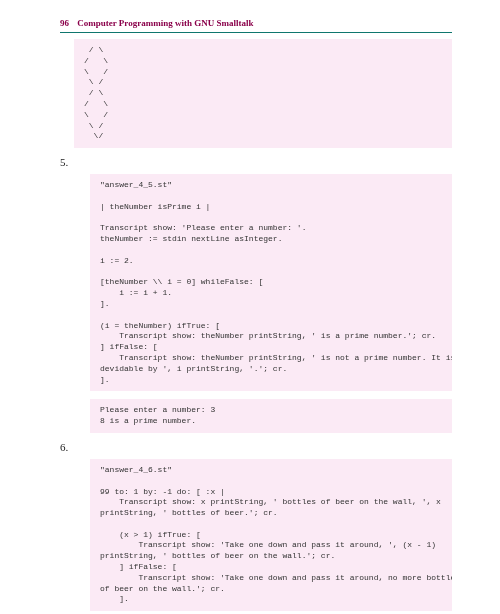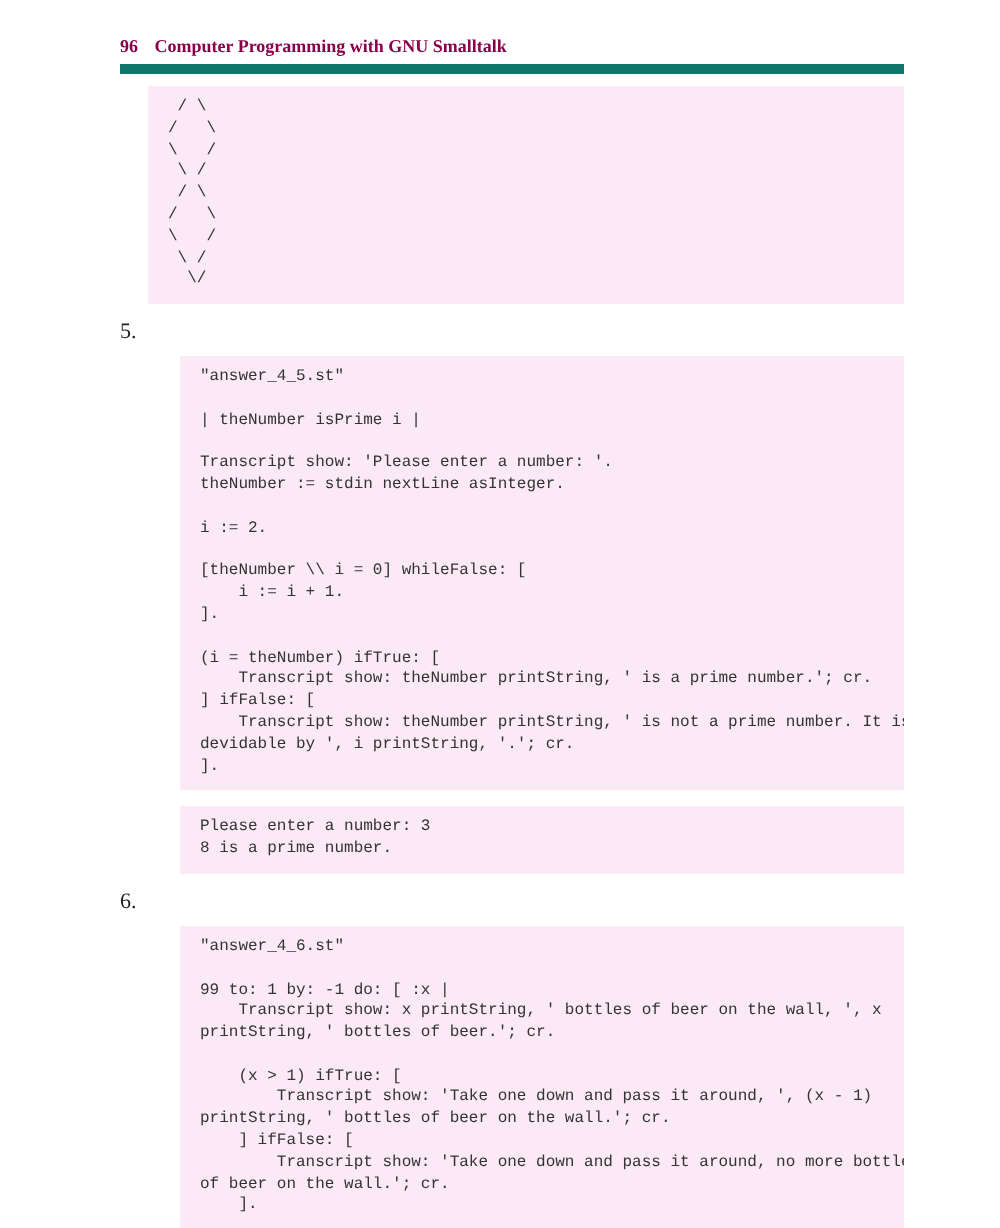--- a/index.html
+++ b/index.html
@@ -14,21 +14,21 @@
   .page {
     width: 500px;
     padding: 18px 48px 20px 60px;
     box-sizing: border-box;
   }
   .header {
     color: #8a004a;
     font-weight: bold;
     font-size: 9px;
     padding-bottom: 4px;
-    border-bottom: 5px solid #0f766e;
+    border-bottom: 1px solid #0f766e;
     margin-bottom: 6px;
   }
   .page-no {
     margin-right: 6px;
   }
   .code-block {
     background: #fbeaf5;
     font-family: "Courier New", monospace;
     font-size: 8px;
     line-height: 1.35;

